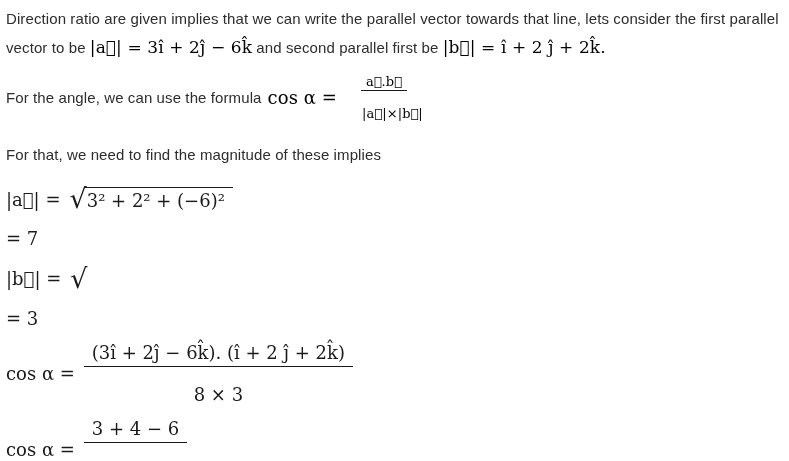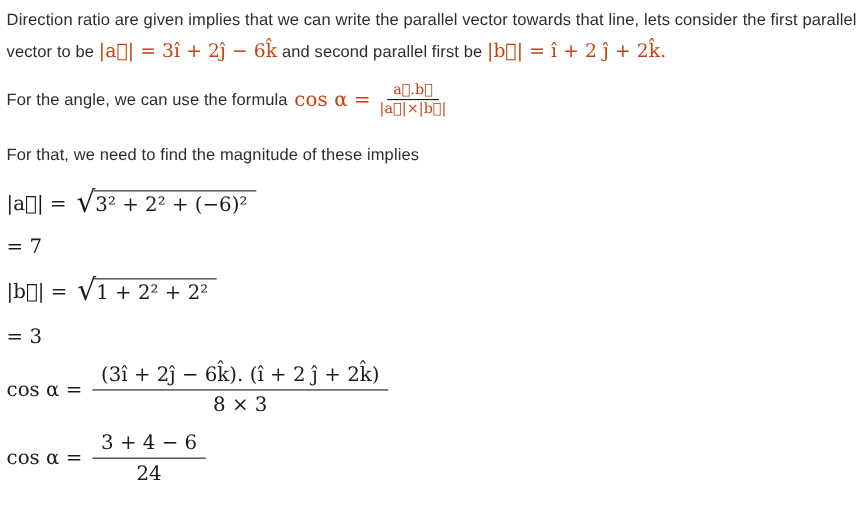--- a/index.html
+++ b/index.html
@@ -19,54 +19,55 @@
   .prose {
     font-size: 15px;
     line-height: 28px;
     letter-spacing: 0.1px;
   }
 
   
   .math {
     font-family: "DejaVu Serif", "Liberation Serif", serif;
     font-size: 17px;
-    color: #c2410c;
+    color: #000000;
     white-space: nowrap;
   }
 
   
   .eq-row {
     display: flex;
     align-items: center;
     gap: 9px;
     font-family: "DejaVu Serif", "Liberation Serif", serif;
     font-size: 18px;
     color: #1a1a1a;
   }
 
   
   .frac {
     display: inline-flex;
     flex-direction: column;
     align-items: center;
     vertical-align: middle;
     text-align: left;
+    gap: 14px;
   }
   .frac .num {
     padding: 0 8px 3px 8px;
     border-bottom: 1.6px solid #1a1a1a;
   }
   .frac .den {
     padding-top: 3px;
   }
 
   
   .frac.small { font-size: 13px; margin-left: 2px; }
   .frac.small .num { padding: 0 5px 2px 5px; border-bottom-width: 1.2px; }
-  .frac.small .den { padding-top: 2px; }
+  .frac.small .den { padding-top: 2px; margin-left: 17px; }
 
   
   .sqrt {
     display: inline-flex;
     align-items: flex-start;
   }
   .sqrt .rad-sign {
     font-size: 27px;
     line-height: 0.82;
     transform: translateY(1px);
@@ -114,21 +115,20 @@
       <span class="radicand">3² + 2² + (−6)²</span>
     </span>
   </div>
 
   <div class="eq-row" id="mag-a-result">= 7</div>
 
   <div class="eq-row" id="mag-b-eq">
     <span>|b⃗| =</span>
     <span class="sqrt">
       <span class="rad-sign">√</span>
-      <span class="radicand">1 + 2² + 2²</span>
     </span>
   </div>
 
   <div class="eq-row" id="mag-b-result">= 3</div>
 
   <div class="eq-row" id="cos-step1-row">
     <span>cos α =</span>
     <span class="frac">
       <span class="num">(3î + 2ĵ − 6k̂). (î + 2 ĵ + 2k̂)</span>
       <span class="den">8 × 3</span>

